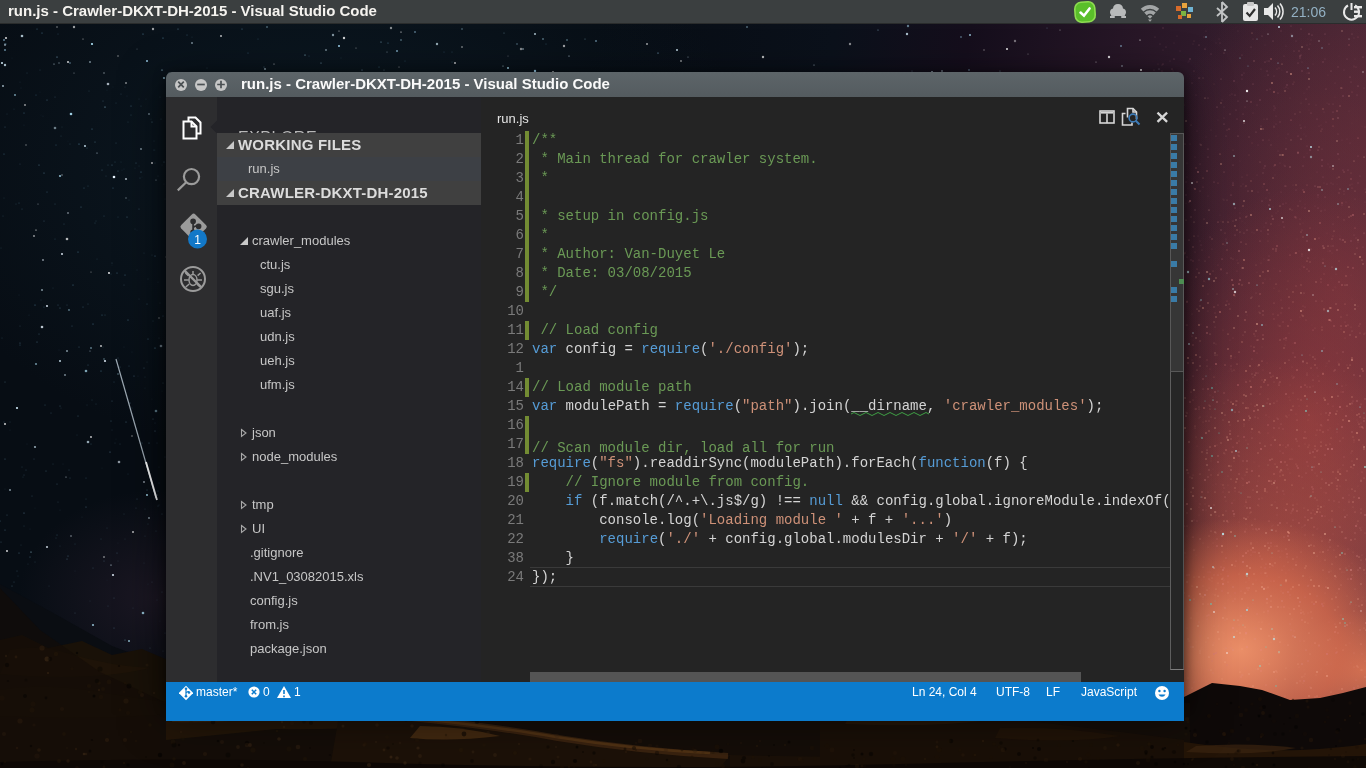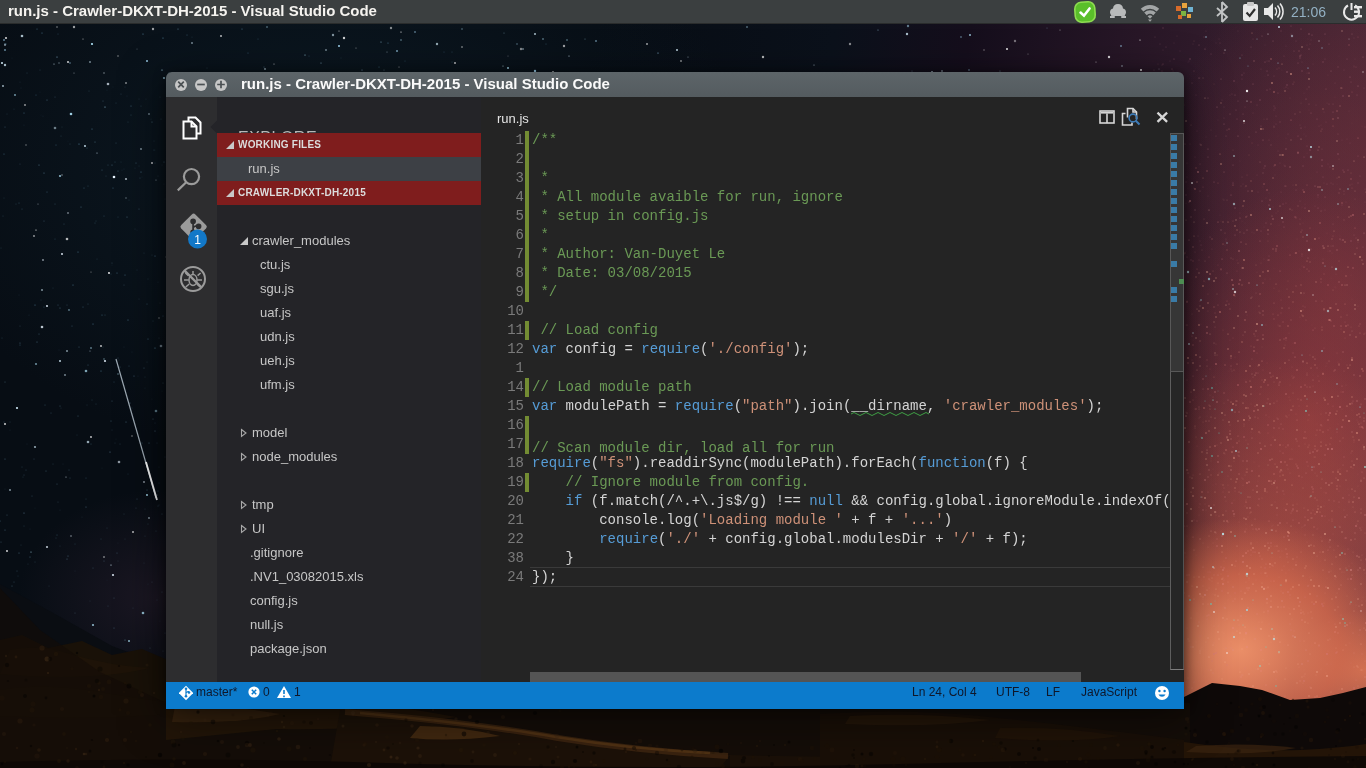--- a/index.html
+++ b/index.html
@@ -21,30 +21,30 @@
 .time{position:absolute;left:1291px;top:4px;font-size:14px;color:#93b0c3;}
 .win{position:absolute;left:166px;top:72px;width:1018px;height:631px;border-radius:6px 6px 3px 3px;box-shadow:0 12px 46px rgba(0,0,0,.6),0 2px 12px rgba(0,0,0,.55);}
 .tb{position:absolute;left:0;top:0;width:1018px;height:25px;background:linear-gradient(#5d6569,#545b5f);border-radius:6px 6px 0 0;}
 .tb .t{position:absolute;left:75px;top:3px;font-size:15px;font-weight:bold;color:#fafafa;}
 .btn{position:absolute;top:6.5px;width:12px;height:12px;border-radius:50%;background:#c7c7c7;}
 .winbody{position:absolute;left:0;top:25px;width:1018px;height:585px;background:#242424;overflow:hidden;}
 .abar{position:absolute;left:0;top:0;width:51px;height:585px;background:#2d2d2f;}
 .sbar{position:absolute;left:51px;top:0;width:264px;height:585px;background:#242428;color:#c6c6c6;font-size:13px;}
 .expl{position:absolute;left:21px;top:13px;font-size:16px;color:#b7b7b7;letter-spacing:.5px;margin-top:19px;}
 .row{position:absolute;left:0;width:264px;height:24px;line-height:24px;}
-.hdr{background:#7f1d1d;font-size:10px;font-weight:bold;color:#dcdcdc;letter-spacing:.2px;}
+.hdr{background:#404040;font-size:15px;font-weight:bold;color:#dcdcdc;letter-spacing:.2px;}
 .sel{background:#3d4045;}
 .edit{position:absolute;left:315px;top:0;width:703px;height:585px;background:#242424;overflow:hidden;}
 .edhead{position:absolute;left:16px;top:14px;font-size:13px;color:#e4e4e4;}
 .code{position:absolute;left:0;top:34px;width:703px;height:551px;font-family:"Liberation Mono",monospace;font-size:14px;line-height:19px;white-space:pre;}
 .ln{position:absolute;width:43px;text-align:right;color:#7a7a7a;}
 .cl{position:absolute;left:51px;}
 .gbar{position:absolute;left:44px;width:4px;background:#738c33;}
 .c1{color:#d4d4d4}.c2{color:#6a9955}.c3{color:#569cd6}.c4{color:#ce9178}
-.sb{position:absolute;left:0;top:610px;width:1018px;height:27px;background:#0c7bcc;color:#0f172a;font-size:12px;line-height:21px;}
+.sb{position:absolute;left:0;top:610px;width:1018px;height:39px;background:#0c7bcc;color:#ffffff;font-size:12px;line-height:21px;}
 .vtrack{position:absolute;left:689px;top:36px;width:14px;height:537px;background:#262626;border-left:1px solid rgba(150,150,150,.5);border-right:1px solid rgba(150,150,150,.4);border-bottom:1px solid rgba(170,170,170,.65);box-sizing:border-box;}
 .vsc{position:absolute;left:689px;top:36px;width:14px;height:239px;background:rgba(120,120,120,.2);border:1px solid #585858;box-sizing:border-box;}
 .dash{position:absolute;left:690px;width:6px;height:6px;background:#3a7ba6;}
 .hsc{position:absolute;left:49px;top:575px;width:551px;height:10px;background:#545454;}
 .squig{position:relative;}
 svg{display:block}
 </style></head><body>
 <div class="wall"></div>
 <svg class="mtns" width="1366" height="768">
 <g>
@@ -3677,21 +3677,21 @@
 <div class="row " style="top:276px">
           <span style="position:absolute;left:43px">ufm.js</span>
         </div>
 <div class="row " style="top:252px">
           <span style="position:absolute;left:43px">ueh.js</span>
         </div>
 <div class="row " style="top:324px">
           <svg width="8" height="10" style="position:absolute;left:23px;top:7px">
             <path d="M1.5,1.5 L6,5 L1.5,8.5 Z" fill="none" stroke="#a8a8a8" stroke-width="1.1"></path>
           </svg>
-          <span style="position:absolute;left:35px">model</span>
+          <span style="position:absolute;left:35px">json</span>
         </div>
 <div class="row " style="top:348px">
           <svg width="8" height="10" style="position:absolute;left:23px;top:7px">
             <path d="M1.5,1.5 L6,5 L1.5,8.5 Z" fill="none" stroke="#a8a8a8" stroke-width="1.1"></path>
           </svg>
           <span style="position:absolute;left:35px">node_modules</span>
         </div>
 <div class="row " style="top:396px">
           <svg width="8" height="10" style="position:absolute;left:23px;top:7px">
             <path d="M1.5,1.5 L6,5 L1.5,8.5 Z" fill="none" stroke="#a8a8a8" stroke-width="1.1"></path>
@@ -3707,21 +3707,21 @@
           </svg>
           <span style="position:absolute;left:35px">UI</span>
         </div>
 <div class="row " style="top:468px">
           <span style="position:absolute;left:33px">.NV1_03082015.xls</span>
         </div>
 <div class="row " style="top:492px">
           <span style="position:absolute;left:33px">config.js</span>
         </div>
 <div class="row " style="top:516px">
-          <span style="position:absolute;left:33px">null.js</span>
+          <span style="position:absolute;left:33px">from.js</span>
         </div>
 <div class="row " style="top:540px">
           <span style="position:absolute;left:33px">package.json</span>
         </div>
 </div>
       <div class="edit">
 <div class="edhead">run.js</div>
 <svg width="100" height="26" style="position:absolute;left:608px;top:6px">
   <g stroke="#d6d6d6" stroke-width="1.6" fill="none">
    <rect x="11" y="8" width="14" height="12"></rect>
@@ -3730,23 +3730,23 @@
    <path d="M38.5,14.5 V5.5 h5.5 l3.5,3.5 v7"></path>
             <path d="M44,5.5 v3.5 h3.5"></path>
    <path d="M36.5,10.5 h-3 V22 h9.5 v-2.5"></path>
    <circle cx="44" cy="15" r="3.9" stroke="#3e7cb8"></circle>
             <path d="M46.8,17.8 L50.5,21.5" stroke="#3e7cb8" stroke-width="2"></path>
    <path d="M68.5,9.6 l9.6,9.2 M78.1,9.6 l-9.6,9.2" stroke-width="2.3"></path>
   </g>
  </svg>
 <div class="code">
 <div class="ln" style="top:0px">1</div><div class="cl" style="top:0px"><span class="c2">/**</span></div>
-<div class="ln" style="top:19px">2</div>
+<div class="ln" style="top:19px">2</div><div class="cl" style="top:19px"><span class="c2"> * Main thread for crawler system.</span></div>
 <div class="ln" style="top:38px">3</div><div class="cl" style="top:38px"><span class="c2"> *</span></div>
-<div class="ln" style="top:57px">4</div><div class="cl" style="top:57px"><span class="c2"> * All module avaible for run, ignore</span></div>
+<div class="ln" style="top:57px">4</div>
 <div class="ln" style="top:76px">5</div><div class="cl" style="top:76px"><span class="c2"> * setup in config.js</span></div>
 <div class="ln" style="top:95px">6</div><div class="cl" style="top:95px"><span class="c2"> *</span></div>
 <div class="ln" style="top:114px">7</div><div class="cl" style="top:114px"><span class="c2"> * Author: Van-Duyet Le</span></div>
 <div class="ln" style="top:133px">8</div><div class="cl" style="top:133px"><span class="c2"> * Date: 03/08/2015</span></div>
 <div class="ln" style="top:152px">9</div><div class="cl" style="top:152px"><span class="c2"> */</span></div>
 <div class="ln" style="top:171px">10</div><div class="cl" style="top:171px"></div>
 <div class="ln" style="top:190px">11</div><div class="cl" style="top:190px"><span class="c2"> // Load config</span></div>
 <div class="ln" style="top:209px">12</div><div class="cl" style="top:209px"><span class="c3">var</span><span class="c1"> config = </span><span class="c3">require</span><span class="c1">(</span><span class="c4">'./config'</span><span class="c1">);</span></div>
 <div class="ln" style="top:228px">1</div><div class="cl" style="top:228px"></div>
 <div class="ln" style="top:247px">14</div><div class="cl" style="top:247px"><span class="c2">// Load module path</span></div>

